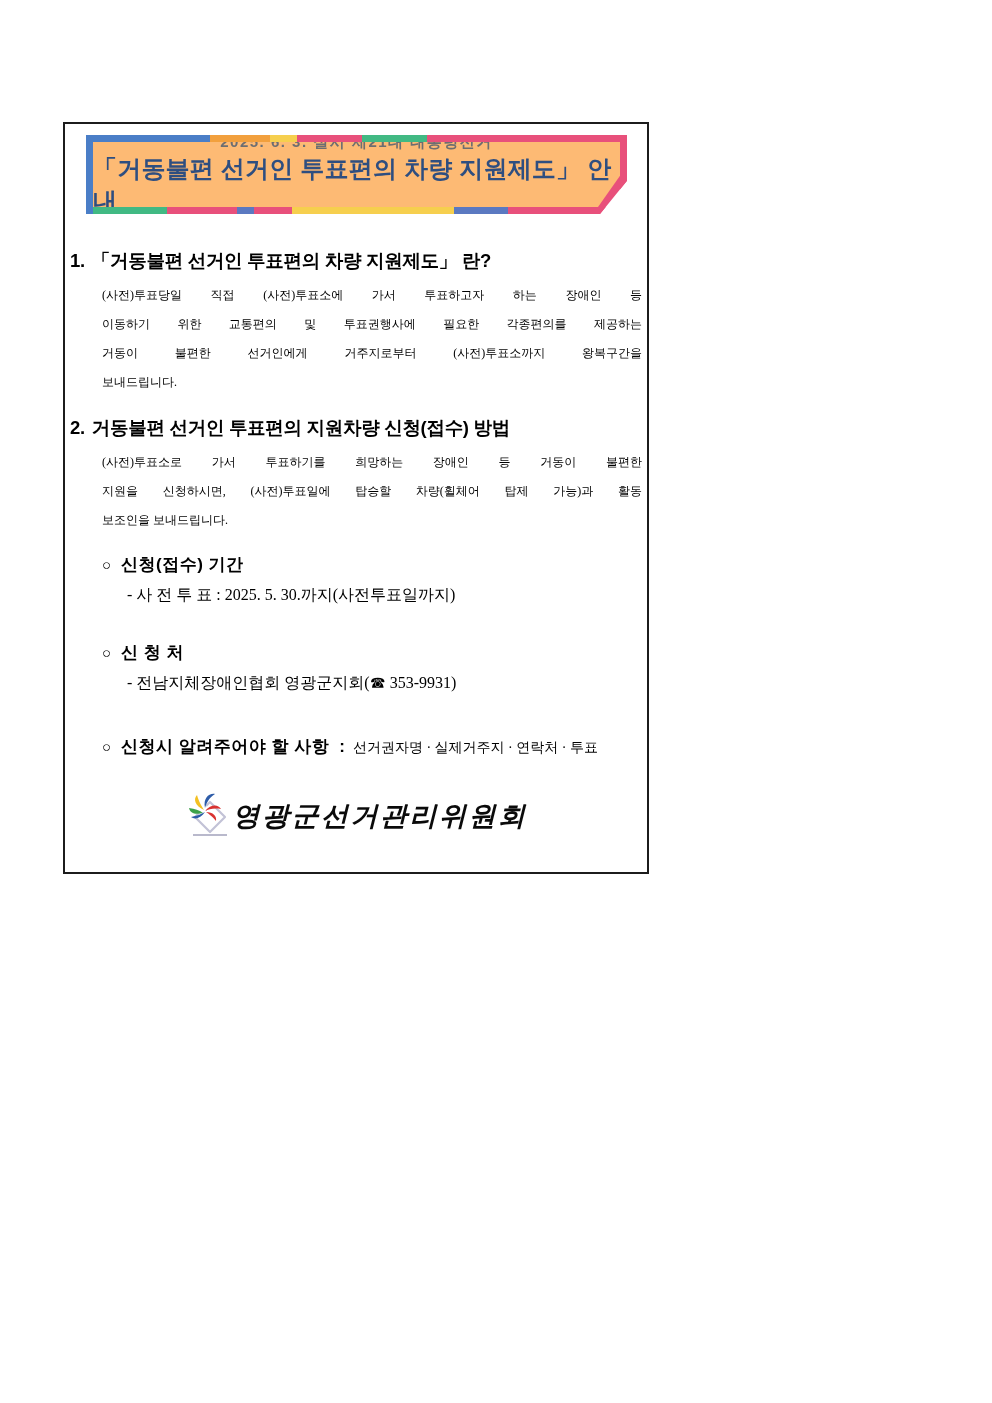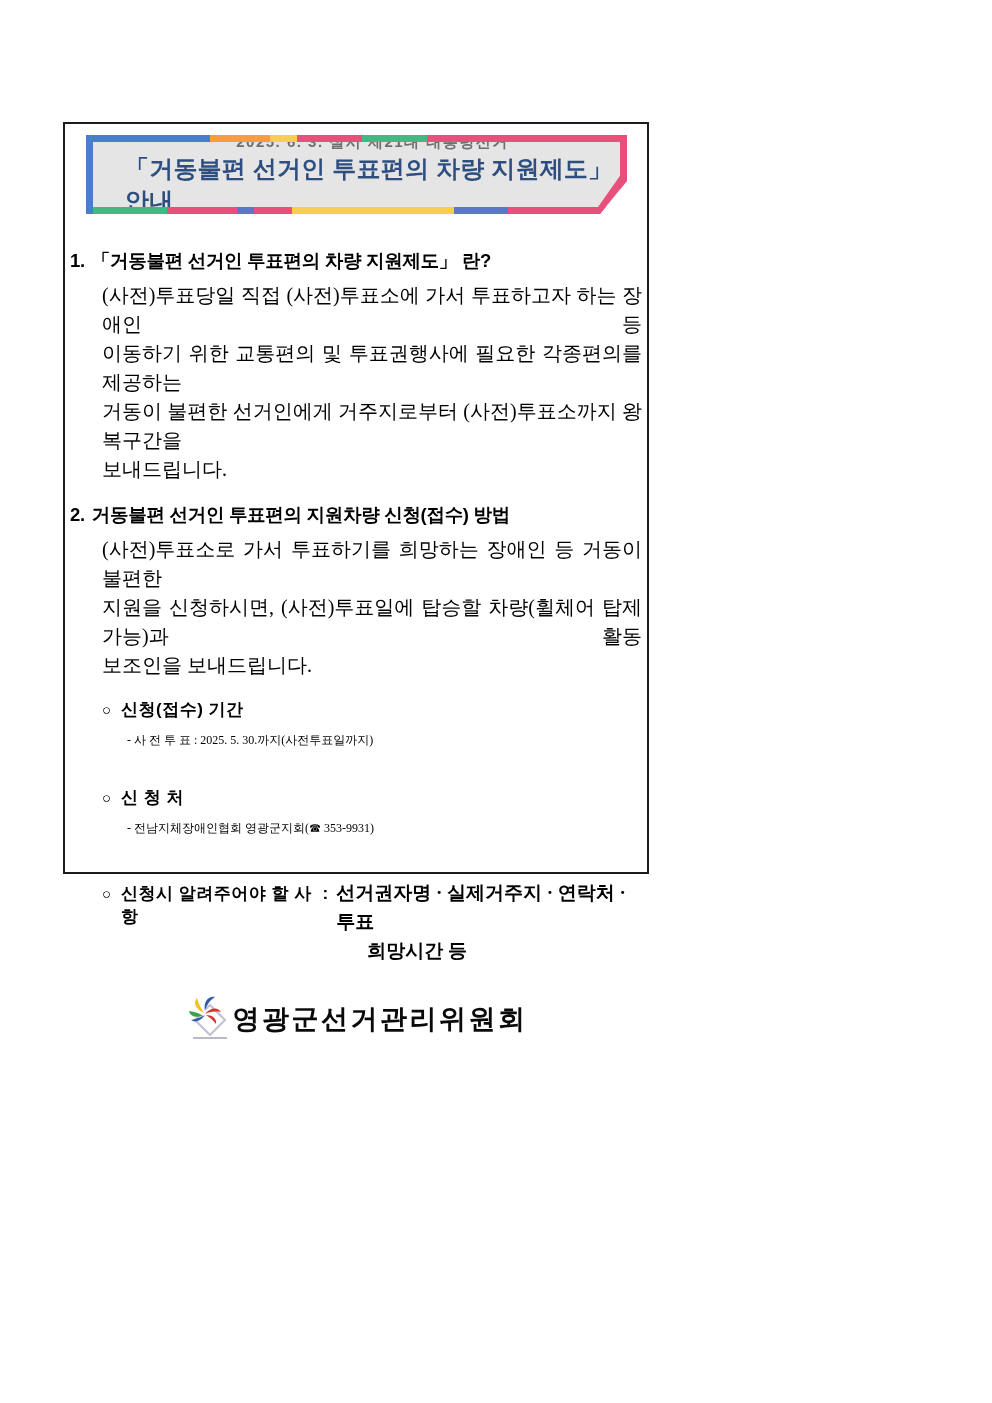--- a/index.html
+++ b/index.html
@@ -47,28 +47,27 @@
     background: #4a7ec7;
   }
   .banner .strip-right {
     position: absolute; right: 0; top: 0; bottom: 0; width: 7px;
     background: #e8507b;
   }
   .banner .seg { height: 100%; }
   .banner-inner {
     position: absolute;
     inset: 7px;
-    background: #e5e5e5;
+    background: #fdba74;
     clip-path: polygon(0 0, 100% 0, 100% 52%, calc(100% - 22px) 100%, 0 100%);
     display: flex;
     flex-direction: column;
     align-items: center;
     justify-content: center;
     gap: 1px;
-    padding-left: 32px;
   }
   .banner-subtitle {
     font-family: "Liberation Sans", sans-serif;
     font-weight: bold;
     font-size: 15px;
     letter-spacing: 1.5px;
     color: #6d6e71;
   }
   .banner-title {
     font-family: "Liberation Sans", sans-serif;
@@ -87,21 +86,21 @@
     padding-left: 5px;
     font-family: "Liberation Sans", sans-serif;
     font-weight: bold;
     font-size: 18.5px;
     color: #000000;
     letter-spacing: -0.3px;
   }
   .sec-num { flex: 0 0 auto; margin-right: 7px; }
   .sec-body {
     margin: 8px 5px 0 37px;
-    font-size: 20px;
+    font-size: 12px;
     line-height: 29px;
     color: #000000;
   }
   .jline { text-align: justify; text-align-last: justify; }
   .jline:last-child { text-align: justify; text-align-last: auto; }
 
   
   .bullet { margin: 0 5px 0 37px; }
   .bullet-1 { margin-top: 18px; }
   .bullet-2 { margin-top: 32px; }
@@ -116,41 +115,42 @@
   }
   .bullet-marker {
     flex: 0 0 auto;
     margin-right: 10px;
     font-size: 15px;
     font-weight: bold;
   }
   .bullet-label { letter-spacing: 0.5px; }
   .bullet-items {
     margin: 5px 0 0 25px;
-    font-size: 12px;
+    font-size: 16px;
     line-height: 28px;
     color: #000000;
   }
   .bullet-sep { font-weight: bold; margin: 0 8px 0 10px; font-family: "Liberation Sans", sans-serif; }
   .info-value {
     font-family: "Liberation Serif", serif;
-    font-weight: bold;
-    font-size: 19px;
+    font-weight: normal;
+    font-size: 14px;
     line-height: 29px;
     color: #000000;
   }
   .info-value div:nth-child(2) { padding-left: 31px; }
 
   
   .footer {
     margin-top: 28px;
     display: flex;
     align-items: center;
     justify-content: center;
     gap: 0;
+    font-style: italic;
   }
   .footer-org {
     font-family: "Liberation Serif", serif;
     font-weight: bold;
     font-size: 27px;
     letter-spacing: 2.5px;
     color: #0a0a0a;
   }
   .logo-wrap { width: 48px; height: 52px; flex: 0 0 auto; }
 </style>
@@ -231,21 +231,20 @@
       </div>
     </div>
 
     <div class="bullet bullet-3">
       <div class="bullet-head">
         <span class="bullet-marker">○</span>
         <span class="bullet-label">신청시 알려주어야 할 사항</span>
         <span class="bullet-sep">:</span>
         <span class="info-value">
             <div>선거권자명 · 실제거주지 · 연락처 · 투표</div>
-            <div>희망시간 등</div>
           </span>
       </div>
     </div>
 
     <div class="footer">
       <span class="logo-wrap">
         <svg viewBox="0 0 48 52" width="48" height="52" aria-hidden="true">
 
           <path d="M25 12 L40 27 L25 42 L10 27 Z" fill="#ffffff" stroke="#c2c2d6" stroke-width="2.2" stroke-linejoin="round"></path>
 

